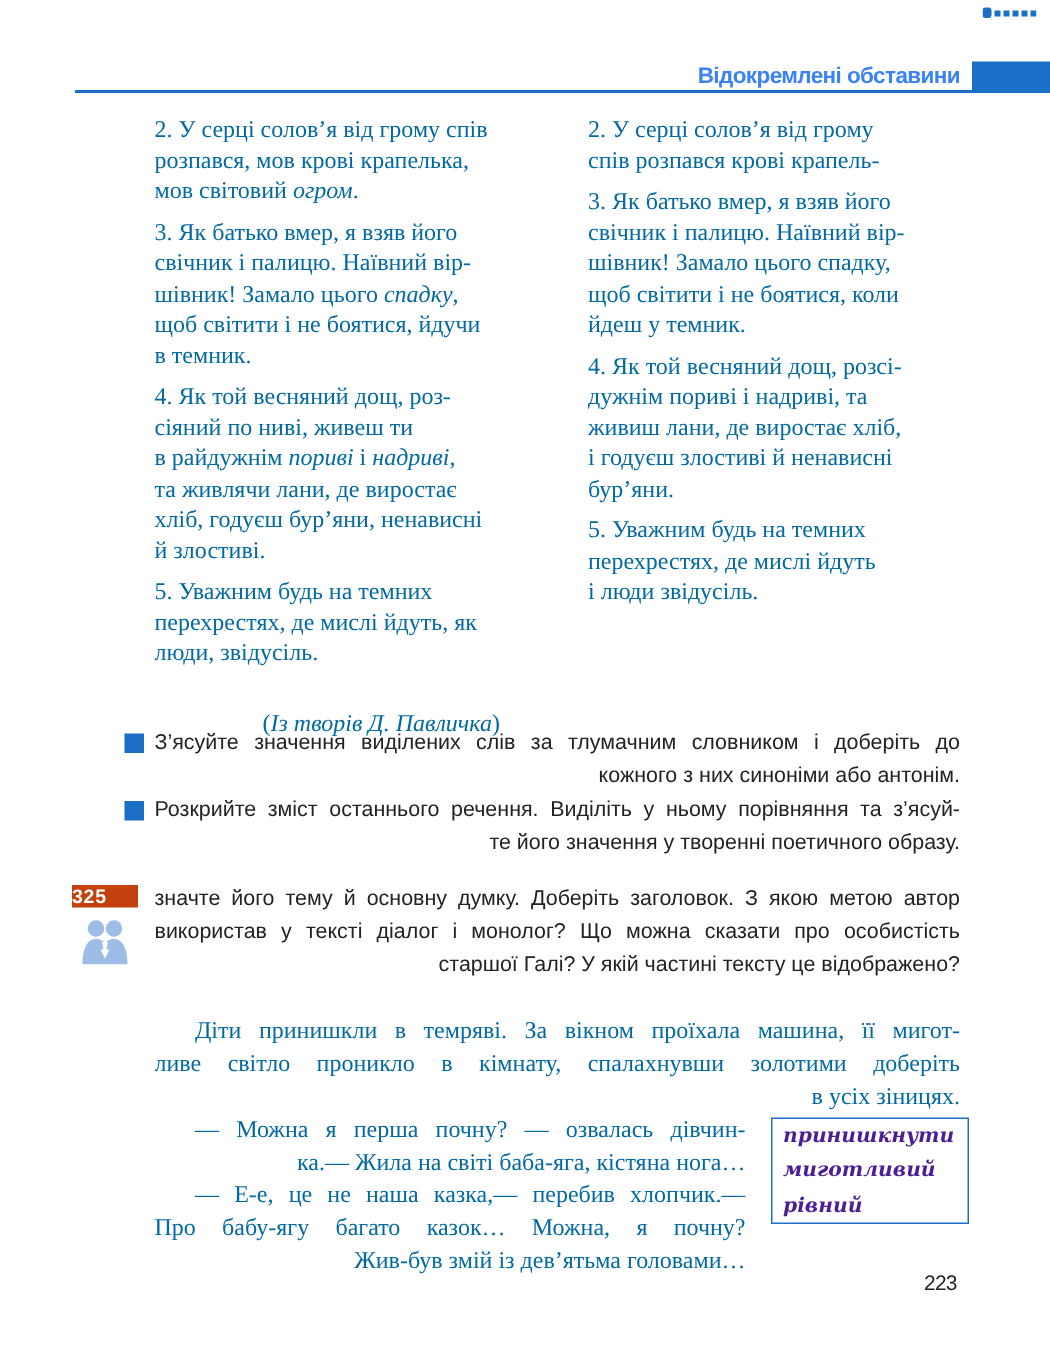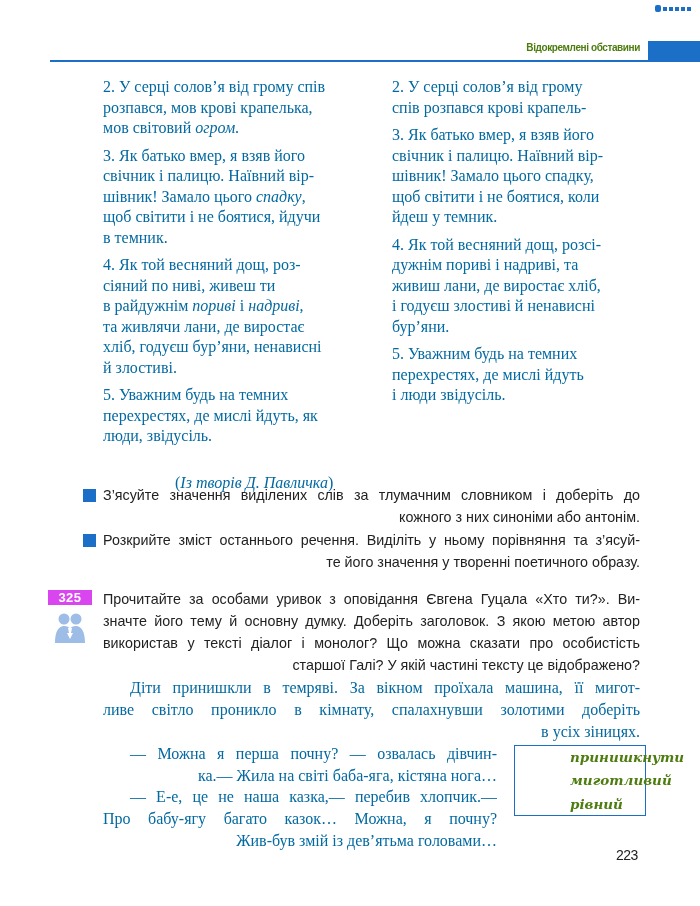--- a/index.html
+++ b/index.html
@@ -1,20 +1,20 @@
 <!DOCTYPE html>
 <html><head>
 <meta charset="utf-8">
 <style>
   html, body { margin: 0; padding: 0; background: #ffffff; }
   .page { position: relative; width: 700px; height: 906px; background: #ffffff; overflow: hidden; color: #222222; }
 
   
   .logo { position: absolute; left: 655px; top: 4px; width: 36px; height: 9px; }
-  .hdr-title { position: absolute; right: 60px; top: 42px; font-family: "Liberation Sans", sans-serif; font-weight: bold; font-size: 10px; color: #4d7c0f; letter-spacing: -0.4px; white-space: nowrap; }
+  .hdr-title { position: absolute; right: 60px; top: 42px; font-family: "Liberation Sans", sans-serif; font-weight: bold; font-size: 15px; color: #3b82f6; letter-spacing: -0.4px; white-space: nowrap; }
   .hdr-block { position: absolute; left: 648px; top: 41px; width: 52px; height: 19px; background: #1b6fc6; }
   .hdr-rule { position: absolute; left: 50px; top: 60px; width: 650px; height: 2px; background: #1b6fc6; }
 
   
   .serif { font-family: Liberation Serif, serif; font-size: 16px; color: #0369a1; }
   .col { position: absolute; top: 77px; }
   .col.left { left: 103px; width: 270px; }
   .col.right { left: 392px; width: 275px; }
   .stanza + .stanza { margin-top: 7px; }
   .pl { display: block; height: 20.5px; line-height: 20.5px; white-space: nowrap; }
@@ -24,33 +24,33 @@
   
   .sans { font-family: "Liberation Sans", sans-serif; font-size: 14.3px; color: #222222; }
   .ln { display: block; height: 22px; line-height: 22px; overflow: hidden; }
   .jl { text-align: justify; text-align-last: justify; }
   .ll { text-align: right; white-space: nowrap; }
   .bullets { position: absolute; left: 103px; top: 484px; width: 537px; }
   .bullet-item + .bullet-item { margin-top: 1px; }
   .sq { position: absolute; width: 13px; height: 13px; background: #1b6fc6; left: 83px; }
 
   
-  .ex-badge { position: absolute; left: 48px; top: 590px; width: 44px; height: 15px; background: #d946ef; color: #ffffff; font-family: "Liberation Sans", sans-serif; font-weight: bold; font-size: 13px; line-height: 15px; text-align: center; letter-spacing: 0.5px; }
+  .ex-badge { position: absolute; left: 48px; top: 590px; width: 44px; height: 15px; background: #c2410c; color: #ffffff; font-family: "Liberation Sans", sans-serif; font-weight: bold; font-size: 13px; line-height: 15px; letter-spacing: 0.5px; }
   .ex-icon { position: absolute; left: 53px; top: 611px; width: 34px; height: 32px; }
   .ex-text { position: absolute; left: 103px; top: 588px; width: 537px; }
 
   
   .passage { position: absolute; left: 103px; top: 677px; width: 537px; }
   .pline { display: block; height: 21.9px; line-height: 21.9px; overflow: hidden; }
   .pline.narrow { width: 394px; }
   .ind { text-indent: 27px; }
 
   
   .vbox { position: absolute; left: 514px; top: 745px; width: 123px; height: 69px; border: 1.5px solid #1b6fc6; padding: 0 0 0 7px; box-sizing: content-box; }
-  .vword { display: block; height: 23.3px; line-height: 23.3px; font-family: "DejaVu Serif", serif; font-style: italic; font-weight: bold; font-size: 13.5px; color: #4d7c0f; white-space: nowrap; margin-left: 48px; }
+  .vword { display: block; height: 23.3px; line-height: 23.3px; font-family: "DejaVu Serif", serif; font-style: italic; font-weight: bold; font-size: 13.5px; color: #4c1d95; white-space: nowrap; }
 
   .pagenum { position: absolute; left: 616px; top: 847px; font-family: "Liberation Sans", sans-serif; font-size: 14px; color: #222222; letter-spacing: -0.5px; }
 </style>
 </head>
 <body>
 
 <div class="page">
 
   <svg class="logo" viewBox="0 0 36 9">
     <rect x="0" y="1" width="6" height="7" rx="2" fill="#1b6fc6"></rect>
@@ -134,21 +134,20 @@
   </div>
 
   <div class="ex-badge">325</div>
   <svg class="ex-icon" viewBox="0 0 34 32">
     <circle cx="11" cy="8" r="5.5" fill="#9dbce6"></circle>
     <circle cx="23" cy="8" r="5.5" fill="#9dbce6"></circle>
     <path d="M2 32 C2 20 6 15 11 15 C14 15 16 16 17 18 C18 16 20 15 23 15 C28 15 32 20 32 32 Z" fill="#9dbce6"></path>
     <path d="M15 17 L19 17 L18 22 L20 22 L17 28 L14 22 L16 22 Z" fill="#ffffff"></path>
   </svg>
   <div class="ex-text sans">
-    <span class="ln jl">Прочитайте за особами уривок з оповідання Євгена Гуцала «Хто ти?». Ви-</span>
     <span class="ln jl">значте його тему й основну думку. Доберіть заголовок. З якою метою автор</span>
     <span class="ln jl">використав у тексті діалог і монолог? Що можна сказати про особистість</span>
     <span class="ln ll">старшої Галі? У якій частині тексту це відображено?</span>
   </div>
 
   <div class="passage serif">
     <span class="pline jl ind">Діти принишкли в темряві. За вікном проїхала машина, її мигот-</span>
     <span class="pline jl">ливе світло проникло в кімнату, спалахнувши золотими доберіть</span>
     <span class="pline ll">в усіх зіницях.</span>
     <span class="pline narrow jl ind">— Можна я перша почну? — озвалась дівчин-</span>

